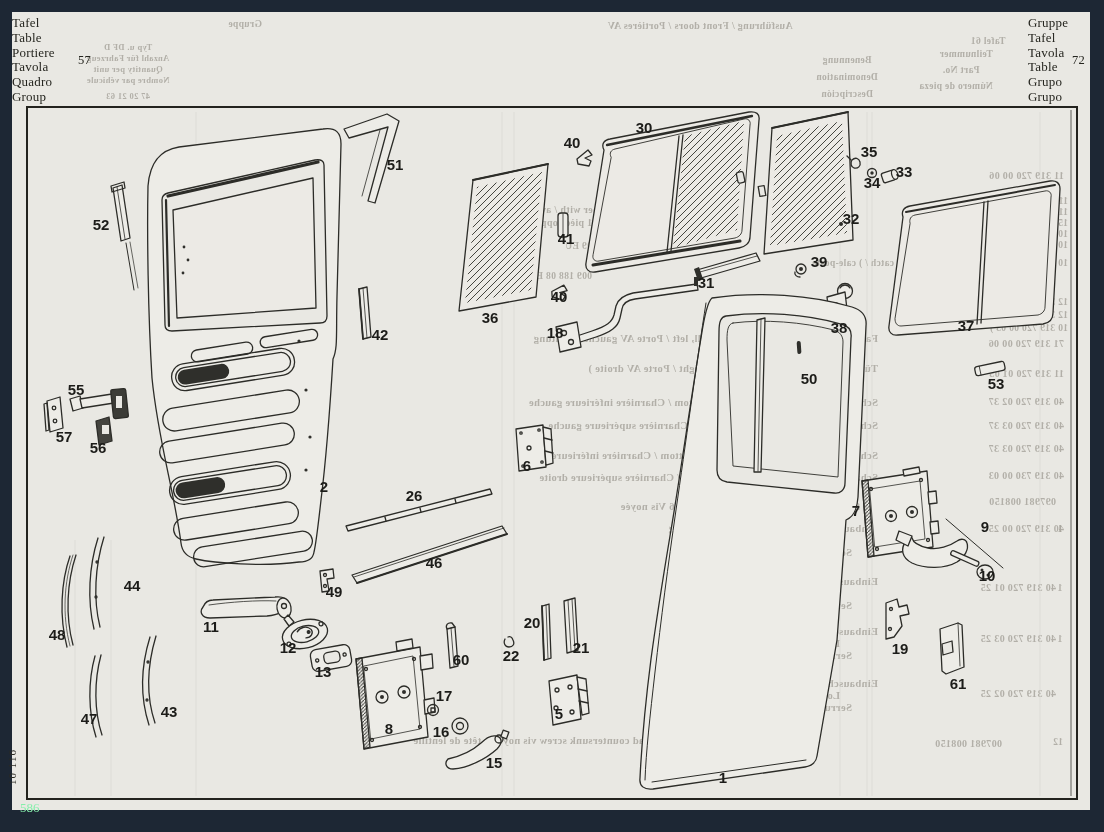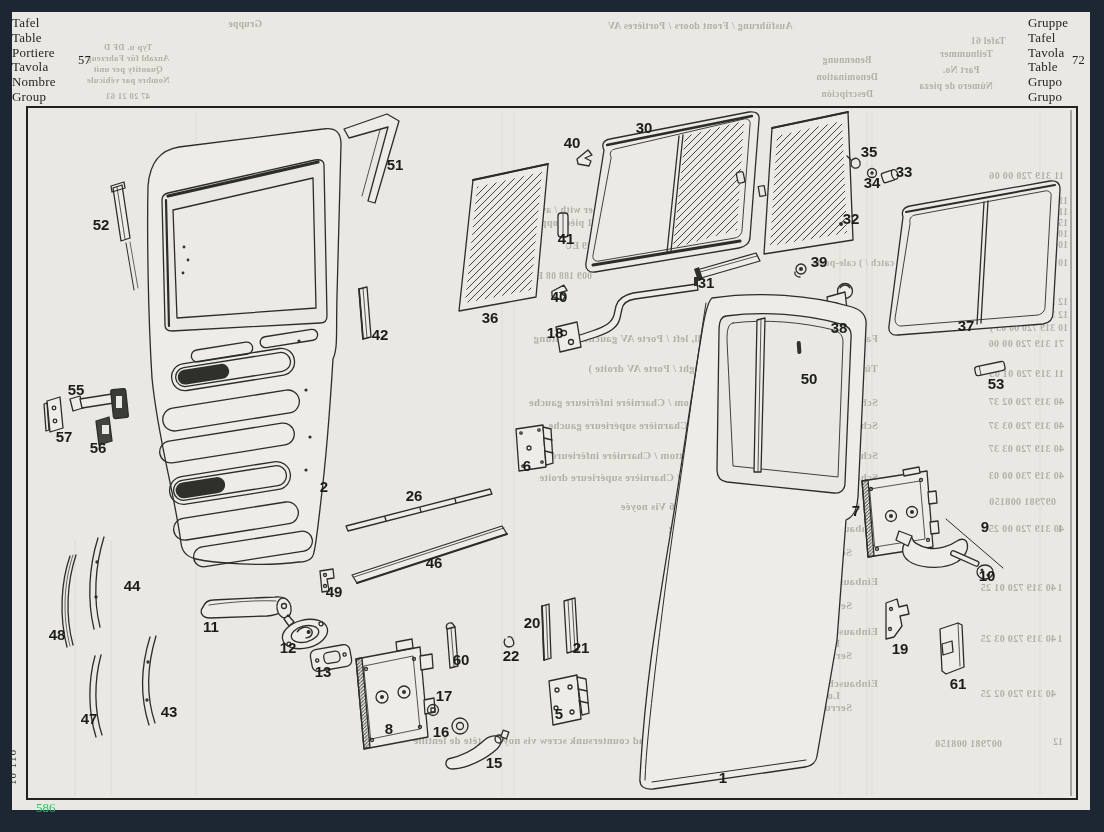--- a/index.html
+++ b/index.html
@@ -6,21 +6,21 @@
   .stage{position:relative;width:1104px;height:832px;background:#1d2734;overflow:hidden;
          font-family:"Liberation Serif",serif;}
   .page{position:absolute;left:12px;top:12px;width:1078px;height:798px;background:#e9e8e3;}
   .hdr{position:absolute;font:13px/14.8px "Liberation Serif",serif;color:#25251f;letter-spacing:.2px;}
   .hdr .num{position:absolute;font-size:12.5px;color:#25251f;}
   svg{position:absolute;left:0;top:0;}
   .plabel{font-family:"Liberation Sans",sans-serif;font-weight:bold;font-size:15px;fill:#1c1c19;}
   .bleed{fill:#a5a29a;opacity:.8;font-family:"Liberation Serif",serif;font-weight:700;letter-spacing:.35px;}
   .dk{fill:#2f2f2b;stroke:none;}
   .vfold{stroke:#d2d1ca;stroke-width:1;}
-  .footer-num{position:absolute;left:36px;top:800px;font:13px "Liberation Serif",serif;color:#22c55e;}
+  .footer-num{position:absolute;left:20px;top:800px;font:13px "Liberation Serif",serif;color:#86efac;}
   .margin-code{position:absolute;left:-13px;top:761px;font:11px "Liberation Serif",serif;color:#2a2a24;
                transform:rotate(-90deg);transform-origin:center;width:50px;text-align:center;letter-spacing:1px;}
 </style>
 </head>
 <body>
 
 <div class="stage">
   <div class="page"></div>
 
   <svg width="1104" height="832" viewBox="0 0 1104 832">
@@ -514,21 +514,21 @@
         <text x="461" y="665" class="plabel" text-anchor="middle">60</text>
         <text x="958" y="689" class="plabel" text-anchor="middle">61</text>
       </g>
   </svg>
 
   <div class="hdr" style="left:12px;top:16px;">
     <div>Tafel</div>
     <div>Table</div>
     <div>Portiere</div>
     <div>Tavola</div>
-    <div>Nombre</div>
+    <div>Quadro</div>
     <div>Group</div>
     <span class="num" style="left:66px;top:37px;">57</span>
   </div>
 
 
   <div class="hdr" style="left:1028px;top:16px;">
     <div>Gruppe</div>
     <div>Tafel</div>
     <div>Tavola</div>
     <div>Table</div>

